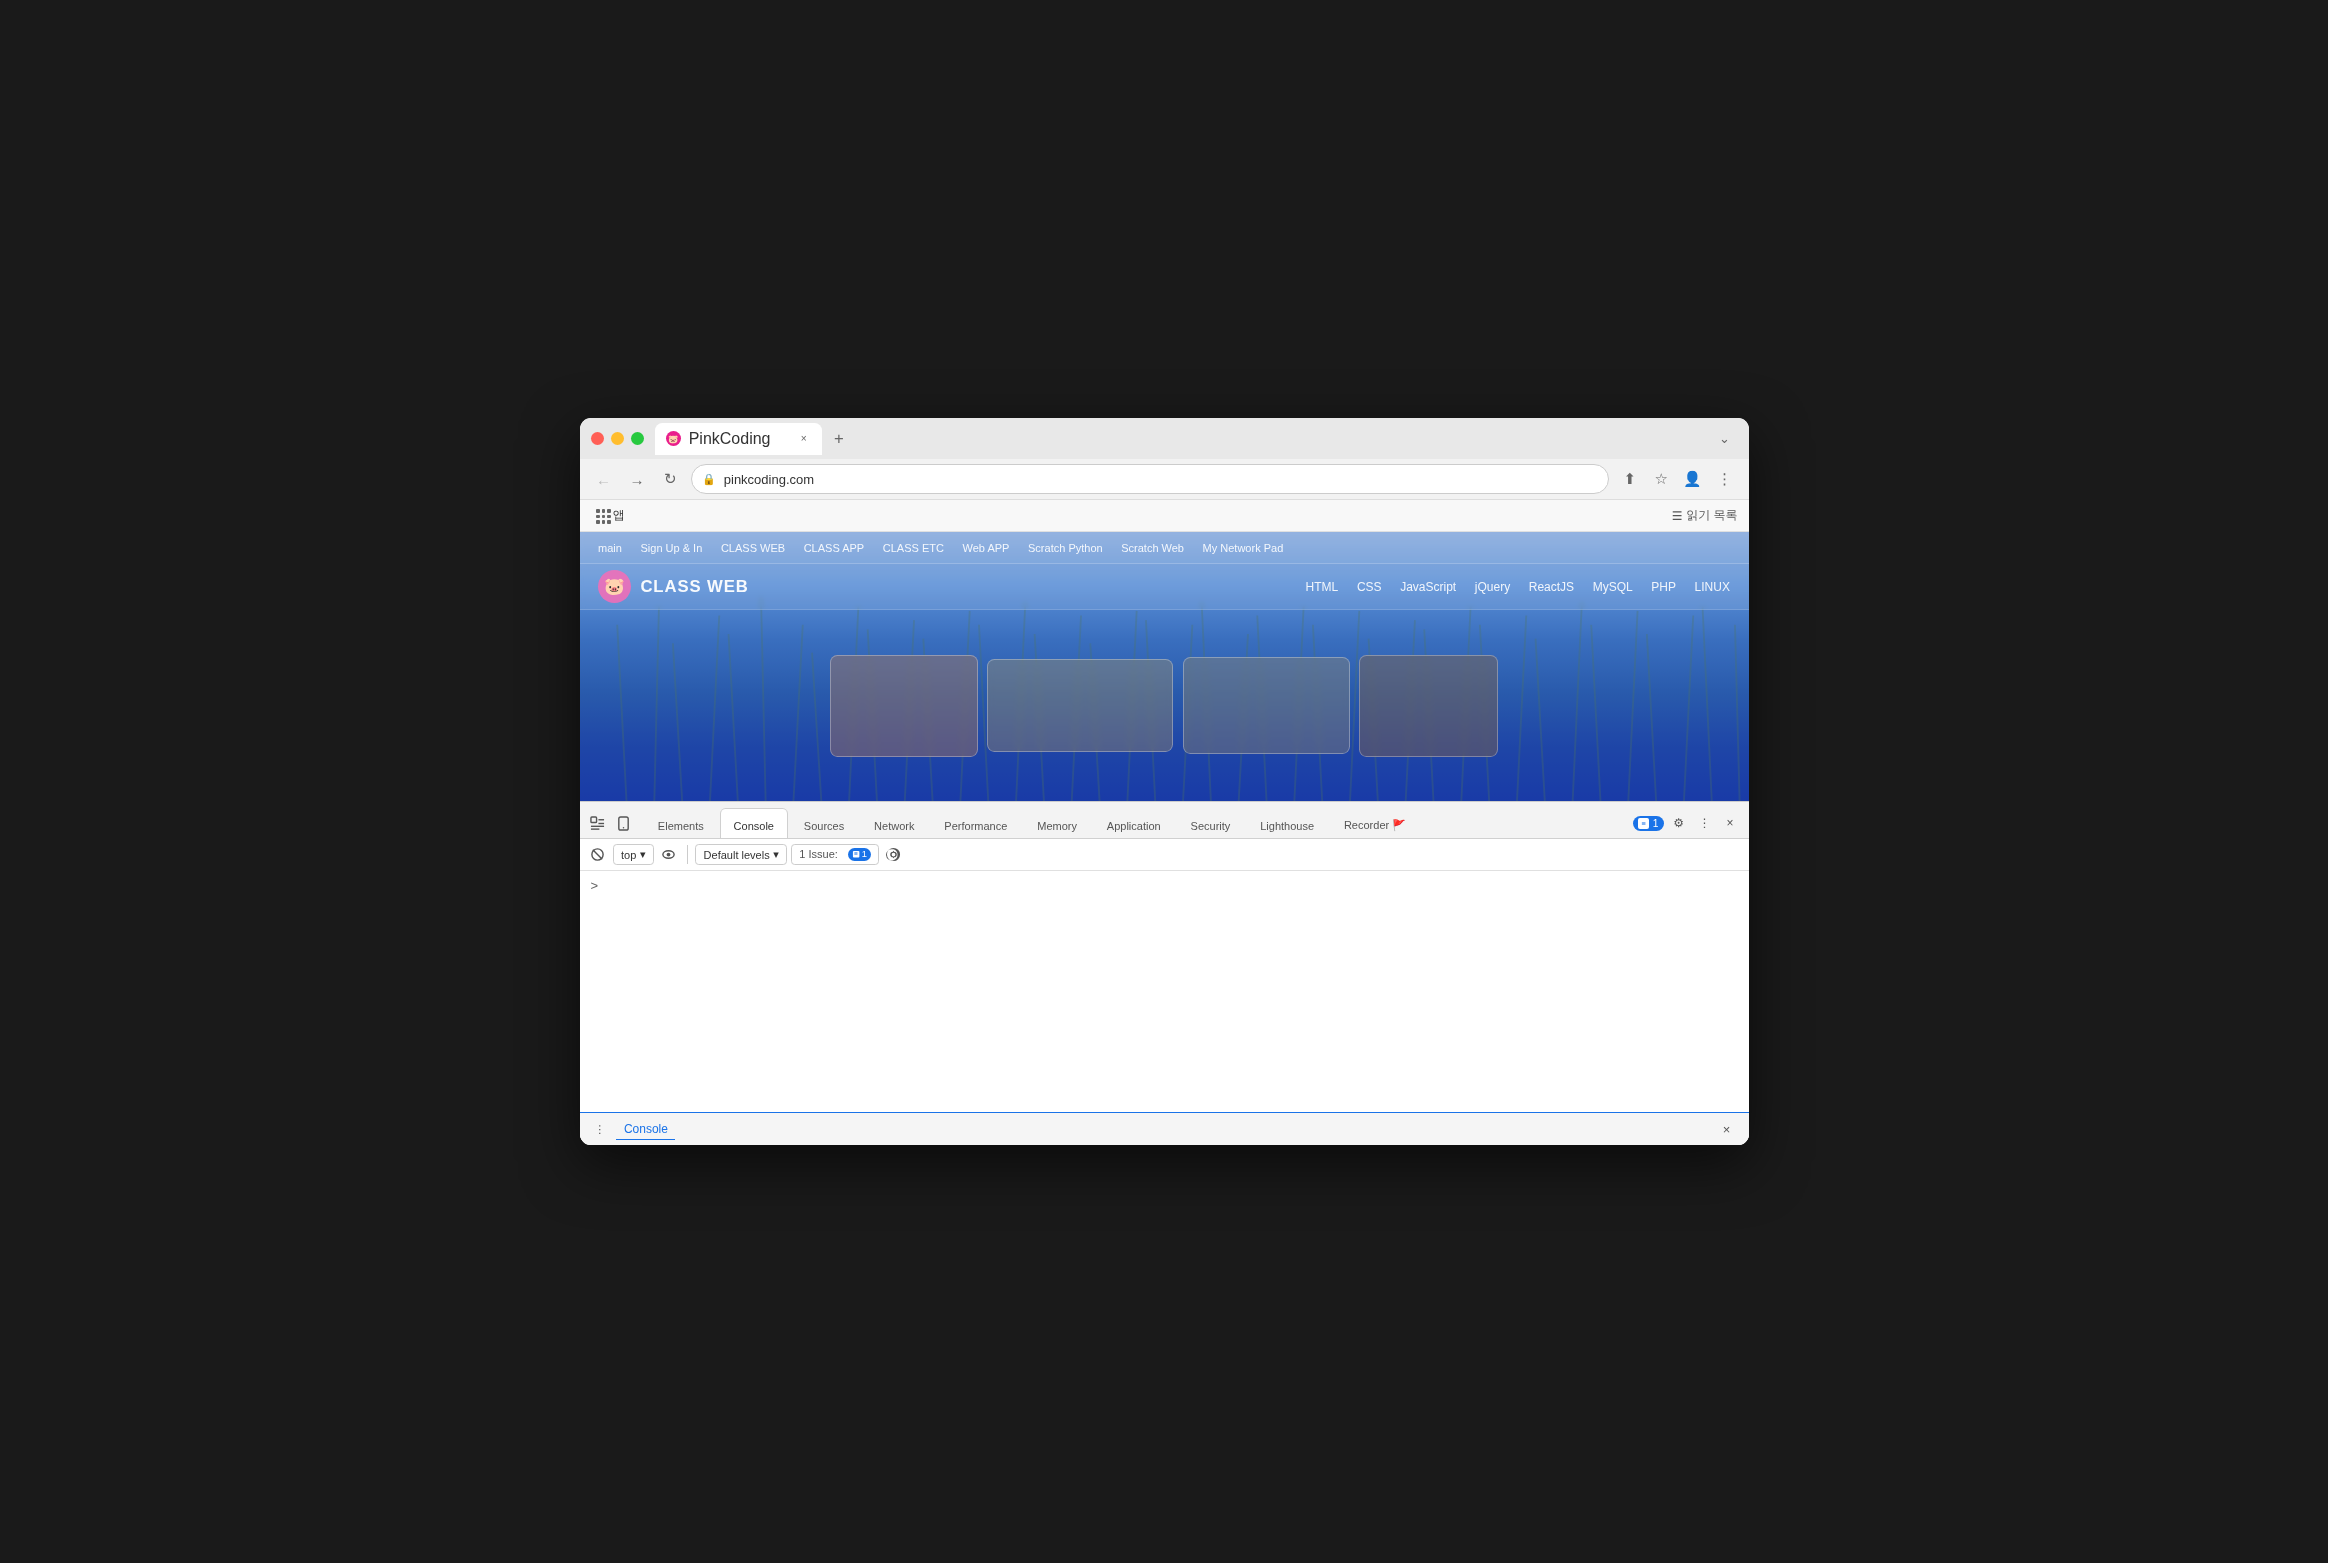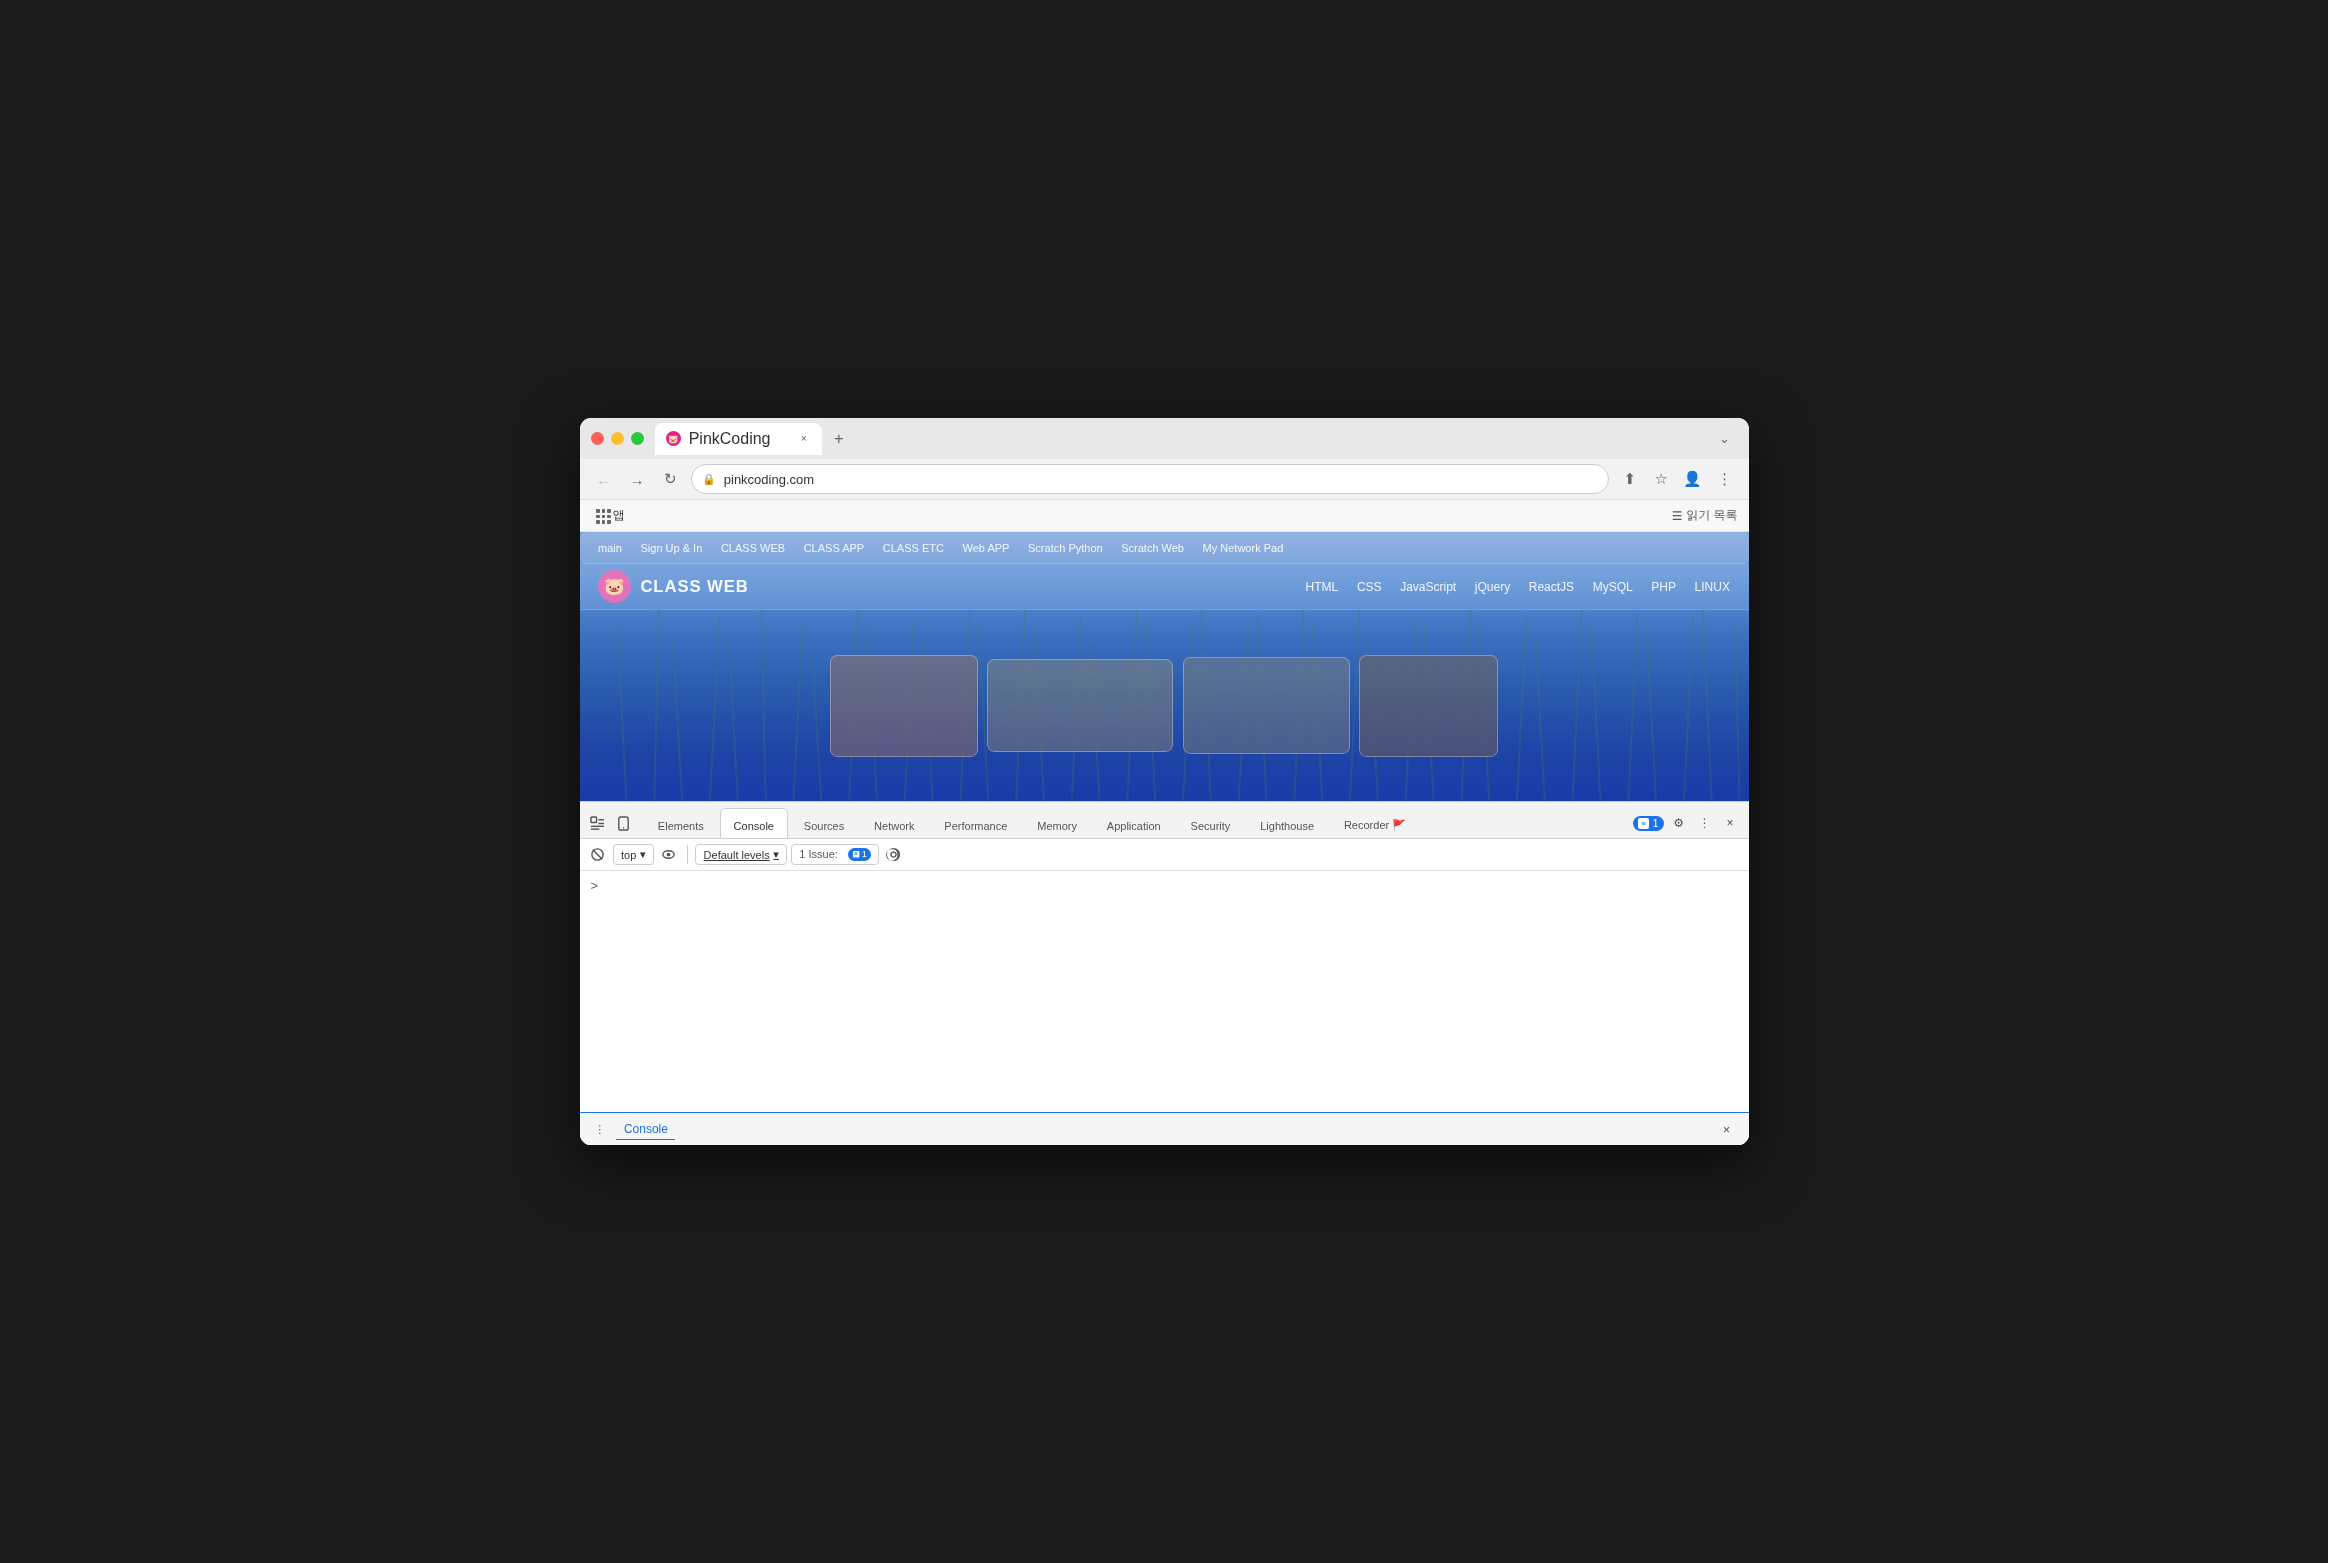--- a/index.html
+++ b/index.html
@@ -291,21 +291,20 @@
       backdrop-filter: blur(1.9px);
       height: 32px;
       display: flex;
       align-items: center;
       padding: 0 18.6px;
       gap: 18.6px;
       font-size: 11px;
       color: rgba(255,255,255,0.9);
       border-bottom: 0.9px solid rgba(255,255,255,0.2);
       z-index: 10;
-      border-radius: 6px;
     }
 
     .site-top-nav a {
       color: rgba(255,255,255,0.9);
       text-decoration: none;
       font-size: 11px;
       cursor: pointer;
     }
 
     
@@ -532,21 +531,20 @@
       display: flex;
       align-items: center;
       gap: 3.7px;
       padding: 2.8px 7.4px;
       border: 0.9px solid #ccc;
       border-radius: 3.7px;
       font-size: 11px;
       color: #333;
       cursor: pointer;
       background: #fff;
-      text-decoration: underline;
     }
 
     .issues-counter {
       display: flex;
       align-items: flex-start;
       gap: 10px;
       font-size: 11px;
       color: #555;
       padding: 2.8px 7.4px;
       border: 0.9px solid #ccc;

